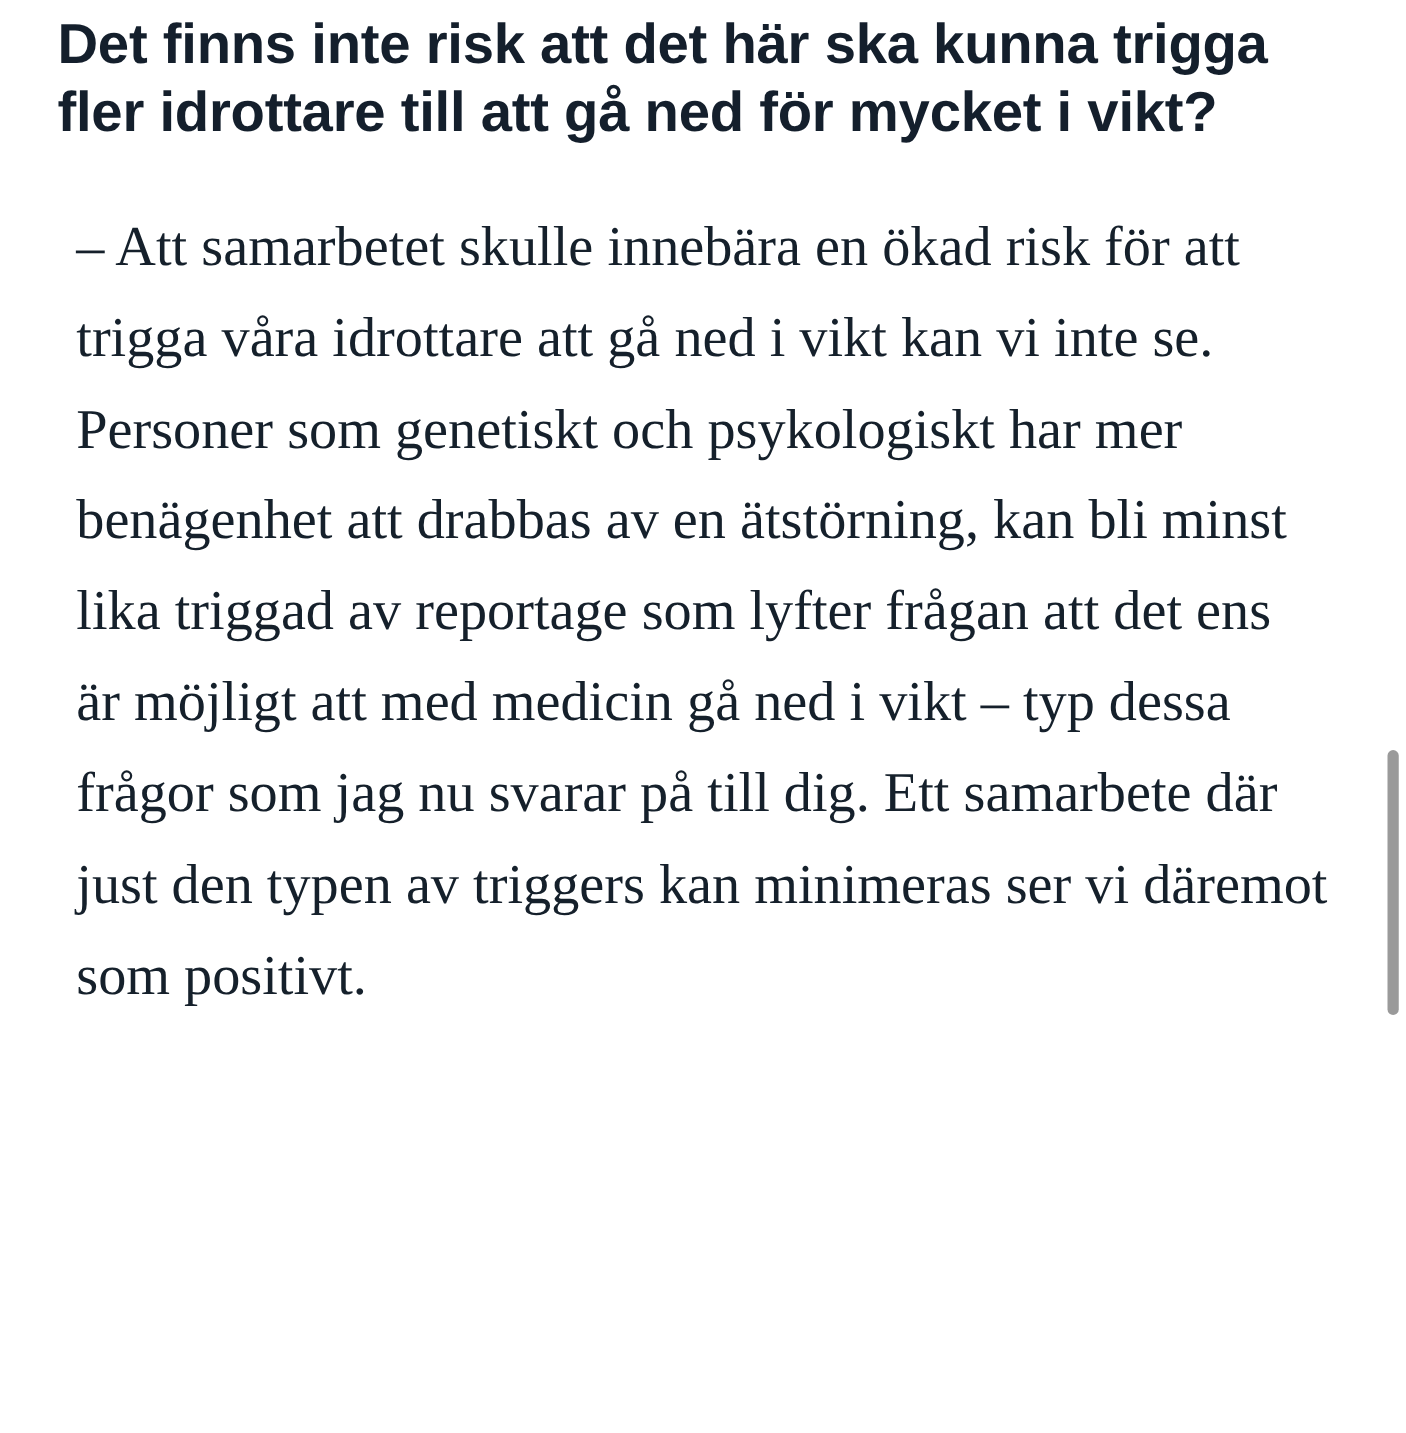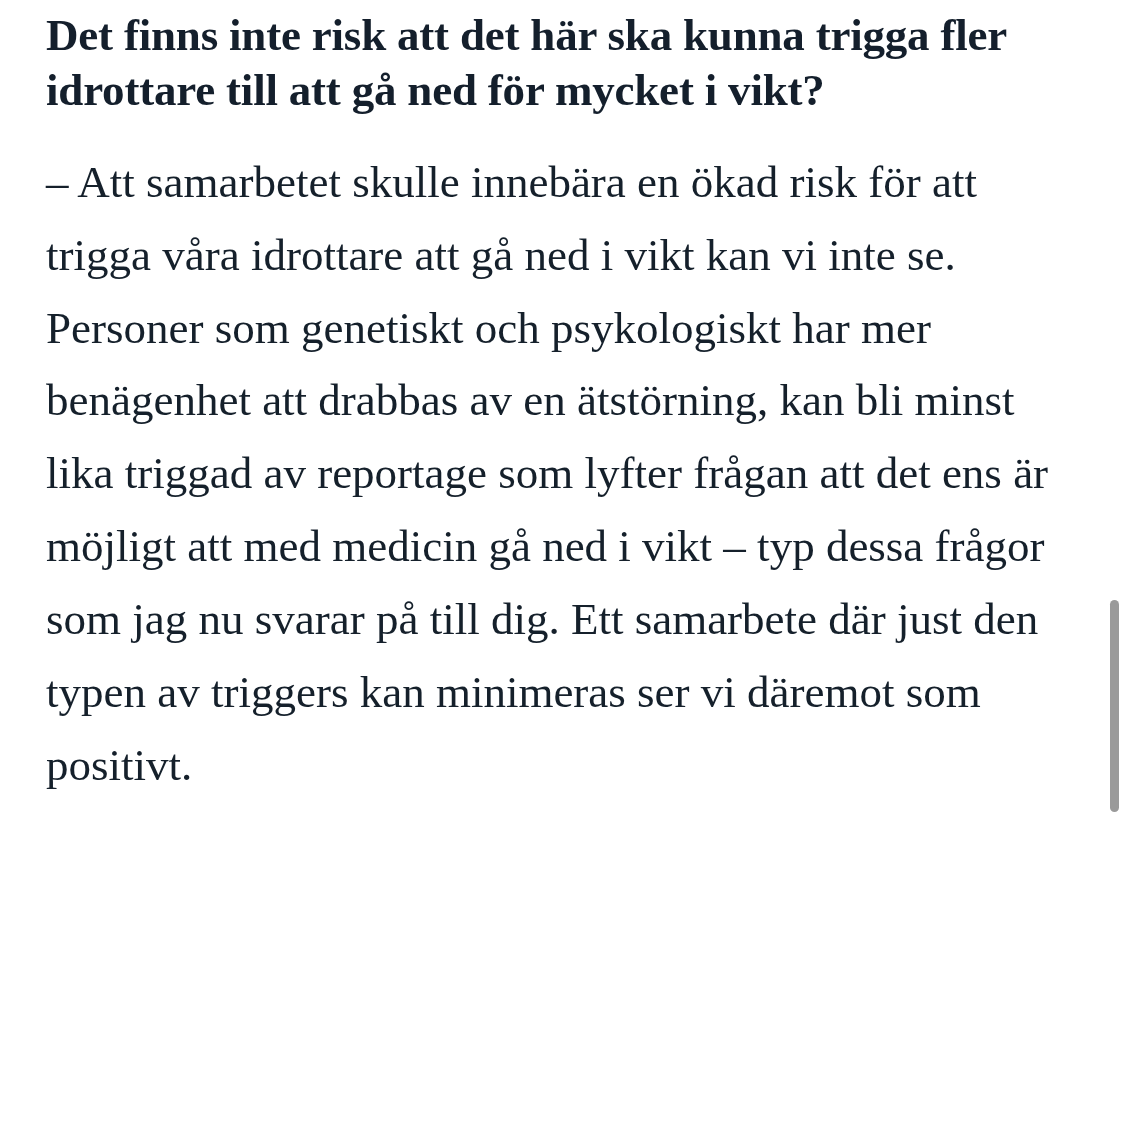--- a/index.html
+++ b/index.html
@@ -14,37 +14,37 @@
     font-family: "Liberation Serif", "DejaVu Serif", serif;
     color: #15202b;
     position: relative;
   }
   .article {
     box-sizing: border-box;
     padding: 0 48px 0 46px;
     width: 1125px;
   }
   .question {
-    font-family: Liberation Serif, serif;
+    font-family: Liberation Sans, sans-serif;
     font-weight: 700;
     font-size: 45px;
     line-height: 1.22;
     letter-spacing: -0.2px;
     color: #141f2c;
     margin: 0;
     padding-top: 8px;
     max-width: 1030px;
   }
   .answer {
     font-family: "Liberation Serif", "DejaVu Serif", serif;
     font-weight: 400;
     font-size: 45px;
     line-height: 1.62;
     color: #15202b;
-    margin: 0;
+    margin: 15px;
     padding-top: 28px;
     max-width: 1040px;
   }
   
   .scrollbar-track {
     position: absolute;
     top: 0;
     right: 0;
     width: 16px;
     height: 1146px;

